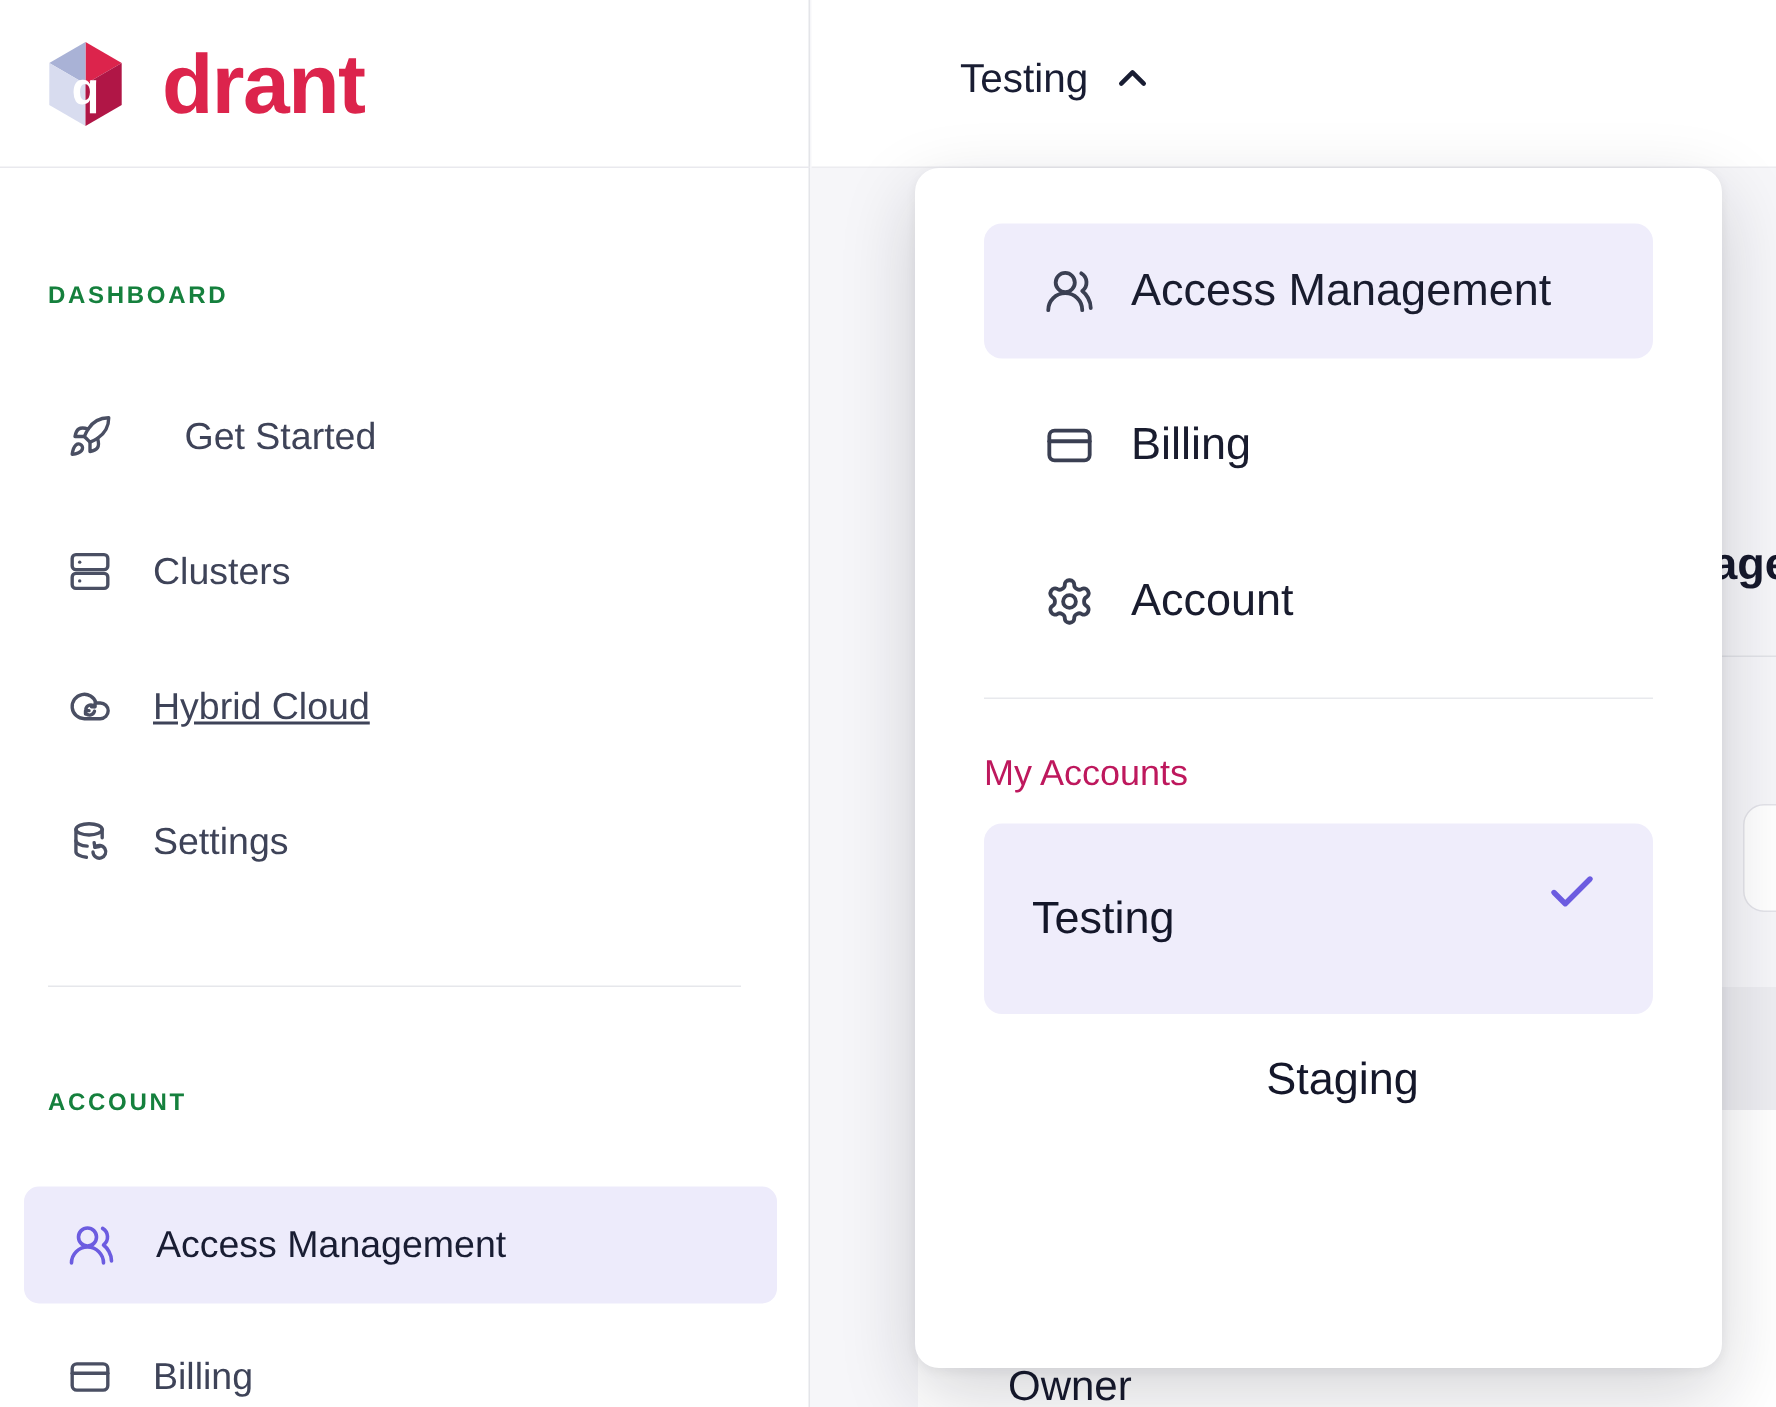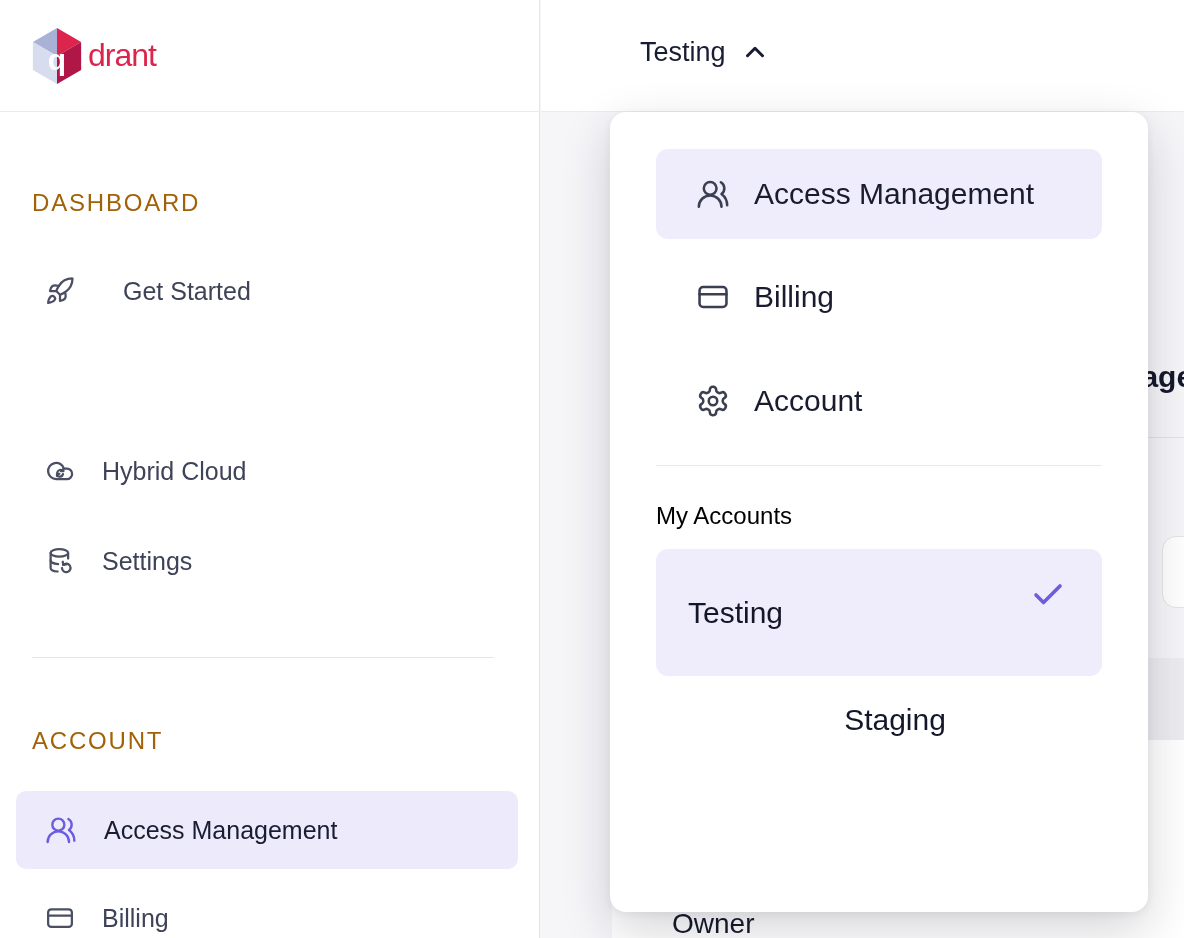--- a/index.html
+++ b/index.html
@@ -49,24 +49,24 @@
   .sidebar {
     position:absolute; left:0; top:0; width:540px; height:938px;
     background:#ffffff; border-right:1px solid #e4e5e9; z-index:2;
   }
   .sidebar-header {
     position:absolute; left:0; top:0; width:540px; height:112px;
     border-bottom:1px solid #e9e9ee; display:flex; align-items:center;
     padding-left:32px;
   }
   .logo { display:flex; align-items:center; gap:6px; cursor:pointer; }
-  .logo-word { font-size:32px; font-weight:400; color:#dc244c; letter-spacing:-1px; }
+  .logo-word { font-size:56px; font-weight:700; color:#dc244c; letter-spacing:-1px;margin-left:20px; }
   .section-label {
-    position:absolute; left:32px; font-size:24px; font-weight:400;
-    letter-spacing:1.8px; color:#a16207;
+    position:absolute; left:32px; font-size:16px; font-weight:700;
+    letter-spacing:1.8px; color:#15803d;
   }
   .nav-item {
     position:absolute; left:16px; width:502px; height:60px; border-radius:10px;
     display:flex; align-items:center; gap:27px; padding-left:29px;
     color:#3e4358; font-size:25px; cursor:pointer;
   }
   .nav-item .nicon { color:#4a4f63; }
   .nav-item.active { background:#edebfb; height:78px; font-weight:500; color:#191d33; }
   .nav-item.active .nicon { color:#6c5ce0; }
   .sidebar-divider {
@@ -83,21 +83,21 @@
     position:absolute; left:46px; width:446px; height:90px; border-radius:12px;
     display:flex; align-items:center; gap:24px; padding-left:40px;
     font-size:30px; font-weight:500; color:#191c2e; cursor:pointer;
   }
   .dd-item .nicon { color:#3a3f52; }
   .dd-item.active { background:#efedfb; }
   .dd-divider {
     position:absolute; left:46px; top:353px; width:446px; height:1px; background:#e8e9ed;
   }
   .dd-accounts-label {
-    position:absolute; left:46px; top:390px; font-size:24px; color:#000000;
+    position:absolute; left:46px; top:390px; font-size:24px; color:#be185d;
   }
   .dd-account {
     position:absolute; left:46px; width:446px; border-radius:12px;
     display:flex; flex-direction:column; justify-content:center;
     padding-left:32px; cursor:pointer;
   }
   .dd-account .acc-name { font-size:30px; font-weight:500; color:#14172a; }
   .dd-account .acc-sub  { font-size:26px; color:#575c72; margin-top:10px; }
   .dd-account.selected { background:#efedfb; }
   .dd-check { position:absolute; right:36px; top:28px; color:#6c5ce0; }
@@ -147,22 +147,33 @@
       <svg width="30" height="30" viewBox="0 0 24 24" fill="none" stroke="currentColor" stroke-width="1.8" stroke-linecap="round" stroke-linejoin="round">
           <path d="M4.5 16.5c-1.5 1.26-2 5-2 5s3.74-.5 5-2c.71-.84.7-2.13-.09-2.91a2.18 2.18 0 0 0-2.91-.09z"></path>
           <path d="m12 15-3-3a22 22 0 0 1 2-3.95A12.88 12.88 0 0 1 22 2c0 2.72-.78 7.5-6 11a22.35 22.35 0 0 1-4 2z"></path>
           <path d="M9 12H4s.55-3.03 2-4c1.62-1.08 5 0 5 0"></path>
           <path d="M12 15v5s3.03-.55 4-2c1.08-1.62 0-5 0-5"></path>
         </svg>
     </span>
     <span>Get Started</span>
   </div>
 
-
-  <div class="nav-item" style="top:441px;">
+  <div class="nav-item" style="top:351px;">
+    <span class="nicon">
+      <svg width="30" height="30" viewBox="0 0 24 24" fill="none" stroke="currentColor" stroke-width="1.8" stroke-linecap="round" stroke-linejoin="round">
+          <rect x="2.5" y="3" width="19" height="8" rx="2"></rect>
+          <rect x="2.5" y="13" width="19" height="8" rx="2"></rect>
+          <line x1="6.5" y1="7" x2="6.51" y2="7"></line>
+          <line x1="6.5" y1="17" x2="6.51" y2="17"></line>
+        </svg>
+    </span>
+    <span>Clusters</span>
+  </div>
+
+  <div class="nav-item" style="top:441px;text-decoration:underline;">
     <span class="nicon">
       <svg width="30" height="30" viewBox="0 0 24 24" fill="none" stroke="currentColor" stroke-width="1.8" stroke-linecap="round" stroke-linejoin="round">
           <path d="M17.5 18.5H9a6.5 6.5 0 1 1 6.2-8.4h2.3a4.2 4.2 0 1 1 0 8.4Z"></path>
           <path d="M9.8 13.2a2.7 2.7 0 0 1 4.6-1.2"></path>
           <polyline points="14.7 10.2 14.7 12.1 12.8 12.1"></polyline>
           <polyline points="9.6 16 9.6 14.2 11.5 14.2"></polyline>
           <path d="M14.4 14.5a2.7 2.7 0 0 1-4.6 1.2"></path>
         </svg>
     </span>
     <span>Hybrid Cloud</span>

